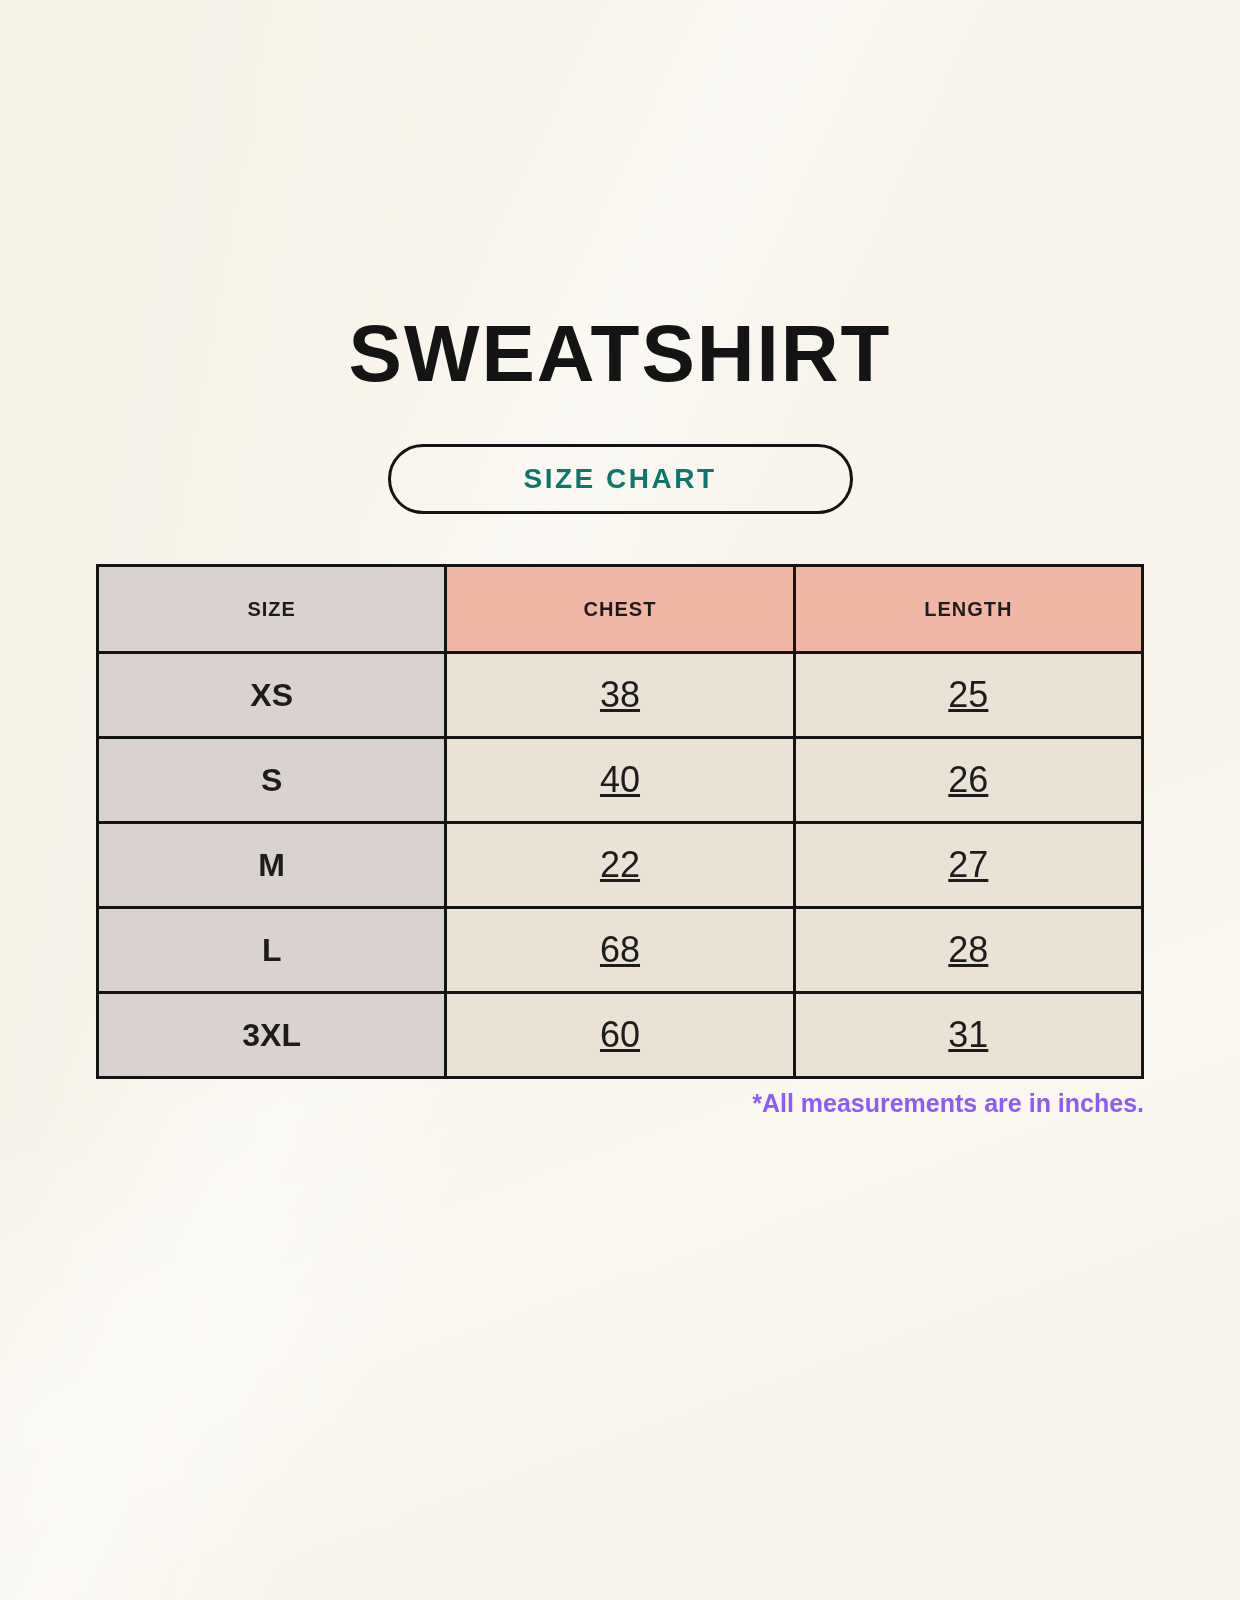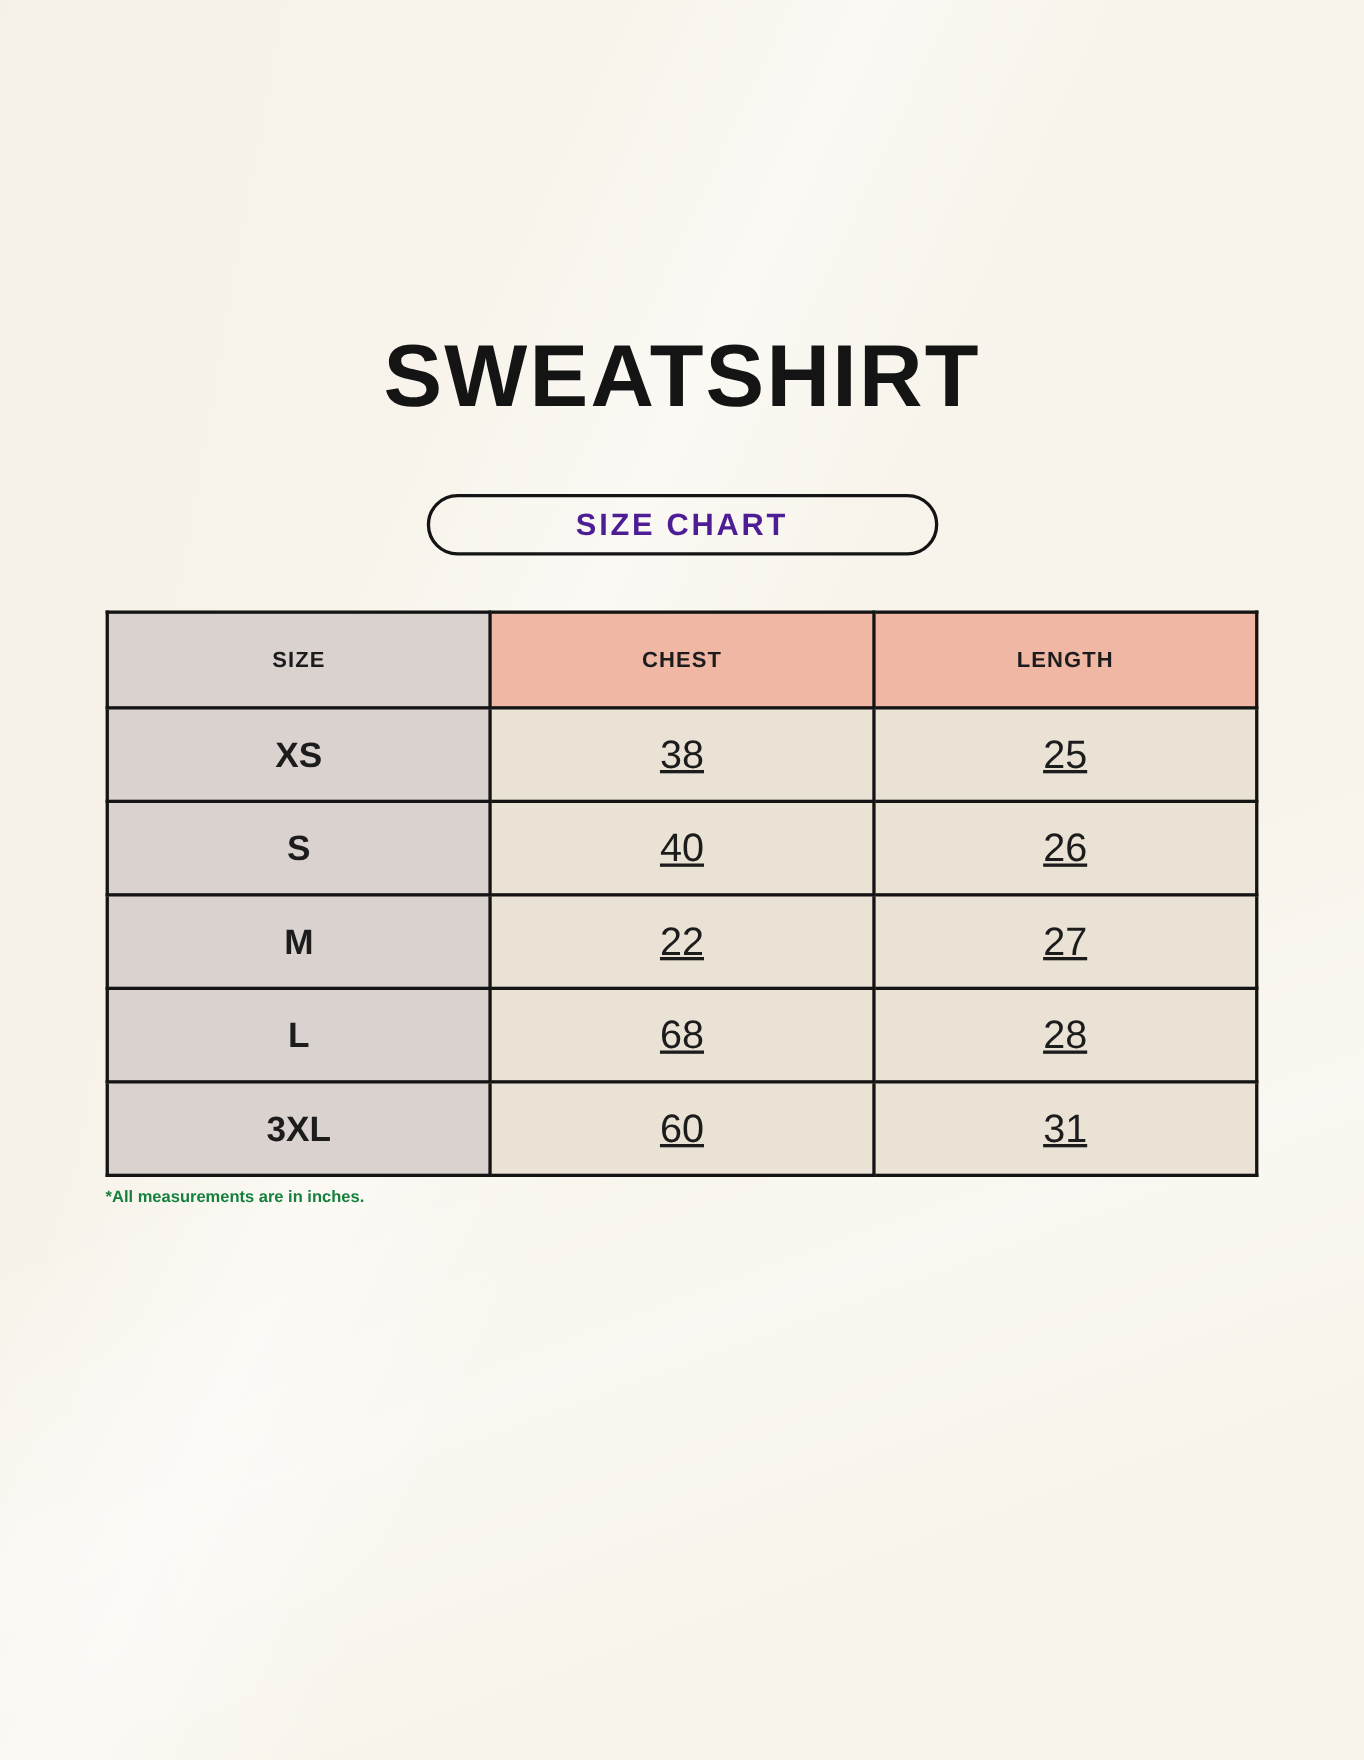--- a/index.html
+++ b/index.html
@@ -10,43 +10,43 @@
     color: var(--text, #1c1c1c);
     background-color: var(--page-bg, #f8f4eb);
     background-image:
       linear-gradient(115deg, rgba(255,255,255,0) 28%, rgba(255,255,255,0.45) 40%, rgba(255,255,255,0) 52%),
       linear-gradient(160deg, rgba(255,255,255,0) 55%, rgba(255,255,255,0.35) 70%, rgba(255,255,255,0) 85%),
       linear-gradient(100deg, rgba(240,234,220,0.25) 0%, rgba(255,255,255,0) 30%);
     overflow: hidden;
   }
   .page { padding-top: 298px; box-sizing: border-box; }
   h1.title {
-    margin: 4px;
+    margin: 16px;
     text-align: center;
     font-size: 80px;
     line-height: 1;
     font-weight: bold;
     letter-spacing: 2px;
     color: #141414;
   }
   .pill {
     width: 465px;
-    height: 56px;
-    margin: 67px auto 0;
+    height: 70px;
+    margin: 50px auto 0;
     box-sizing: border-box;
     border: 3px solid #141414;
     border-radius: 44px;
     background: transparent;
     display: flex;
     align-items: center;
     justify-content: center;
     font-size: 28px;
     font-weight: bold;
     letter-spacing: 2.5px;
-    color: #4c1d95;
+    color: #0f766e;
   }
   table.size-table {
     border-collapse: collapse;
     table-layout: fixed;
     width: 1048px;
     margin: 50px 0 0 96px;
   }
   .size-table th, .size-table td {
     border: 3px solid var(--table-border, #141414);
     text-align: center;
@@ -65,23 +65,24 @@
   td.labelcol { font-weight: bold; font-size: 32px; }
   td.val {
     background: var(--cell-bg, #e9e2d5);
     font-size: 36px;
     font-weight: normal;
     text-decoration: underline;
   }
   .footnote {
     width: 1048px;
     margin: 10px 0 0 96px;
-    font-size: 15px;
+    text-align: right;
+    font-size: 25px;
     font-weight: bold;
-    color: #15803d;
+    color: #8b5cf6;
   }
 </style>
 </head>
 <body>
 
 <div class="page">
 
   <h1 class="title">SWEATSHIRT</h1>
 
   <div class="pill">SIZE CHART</div>

